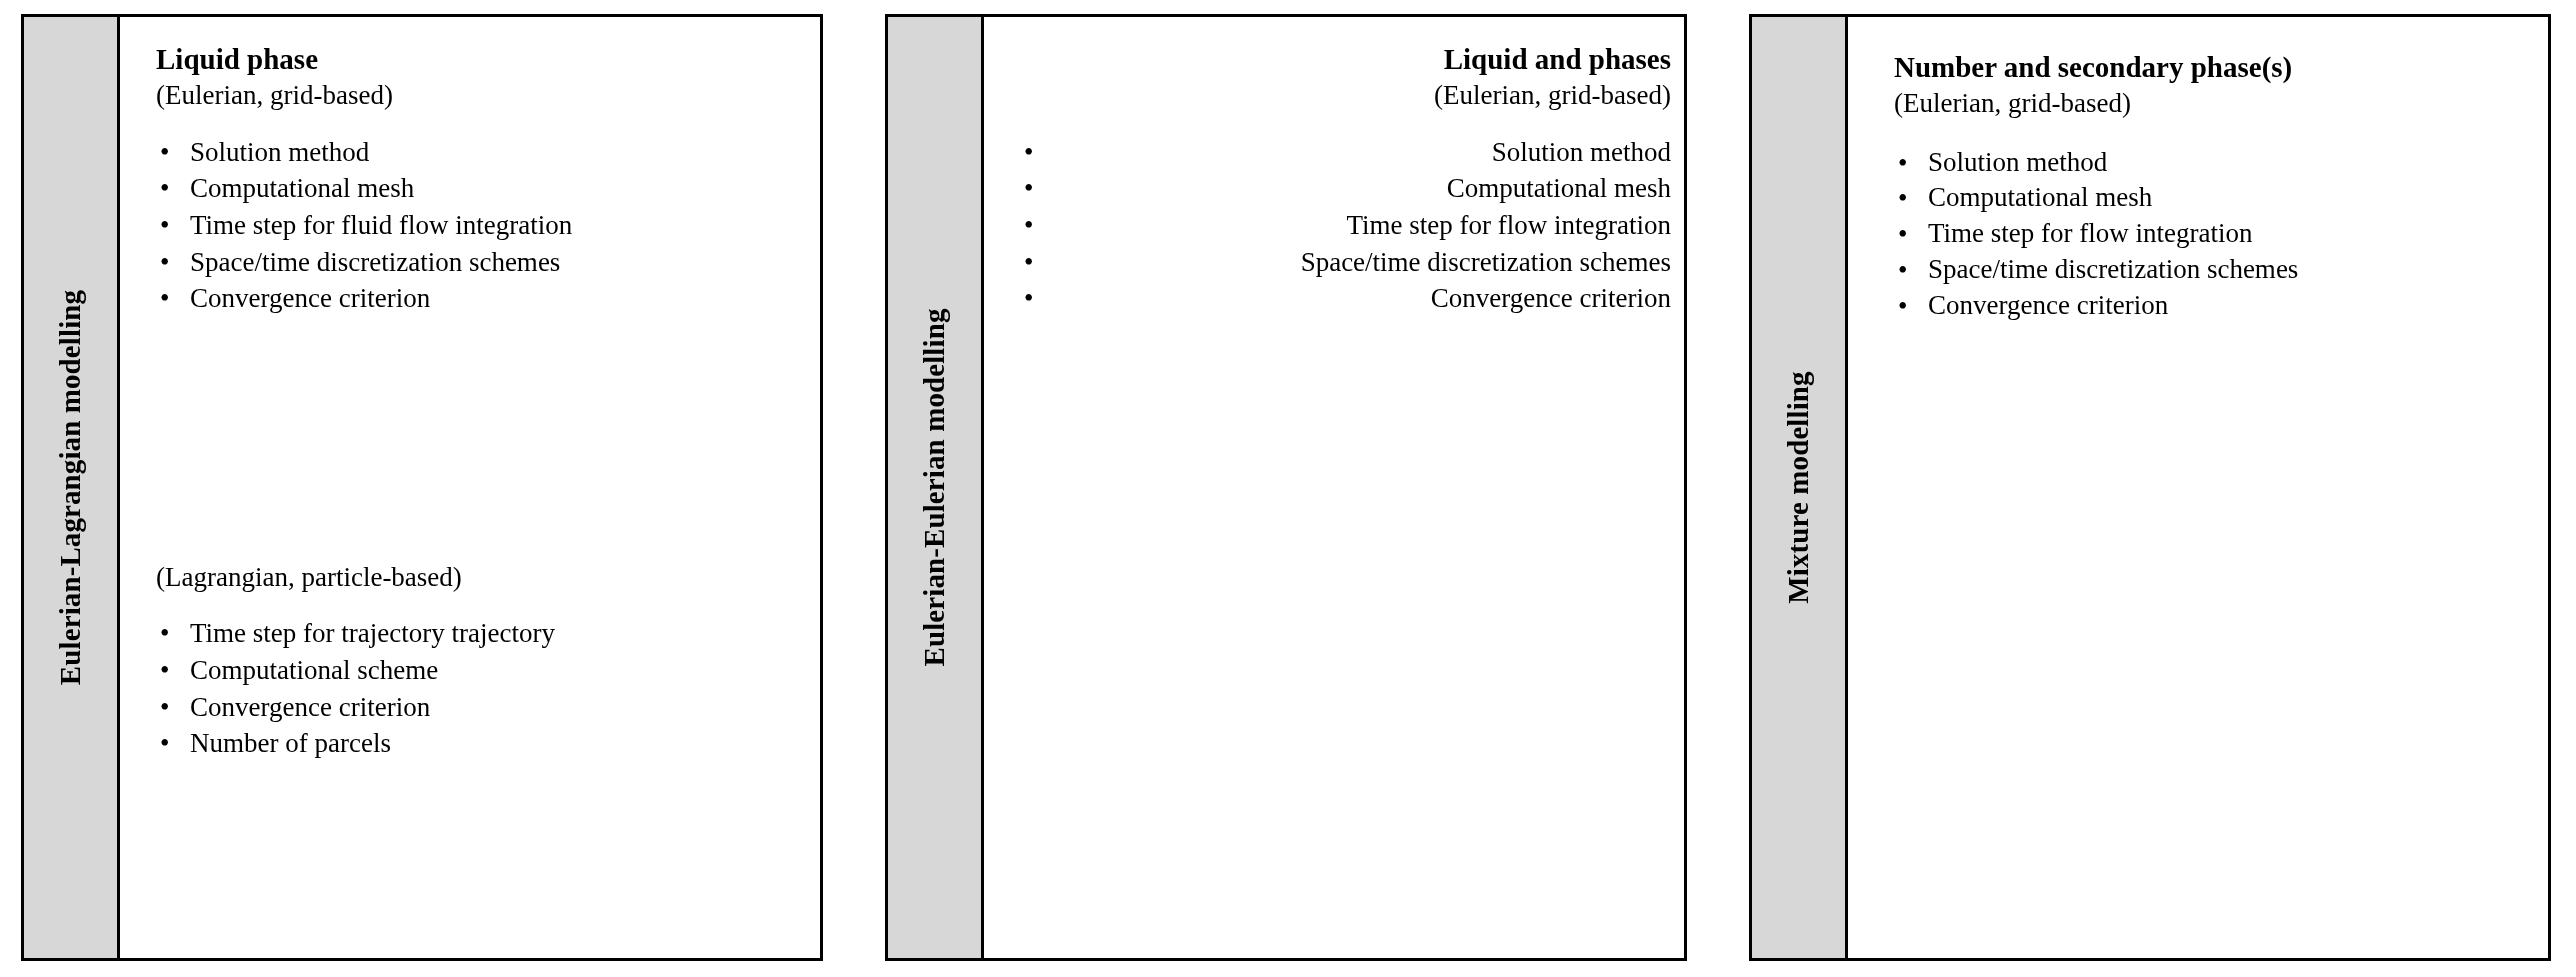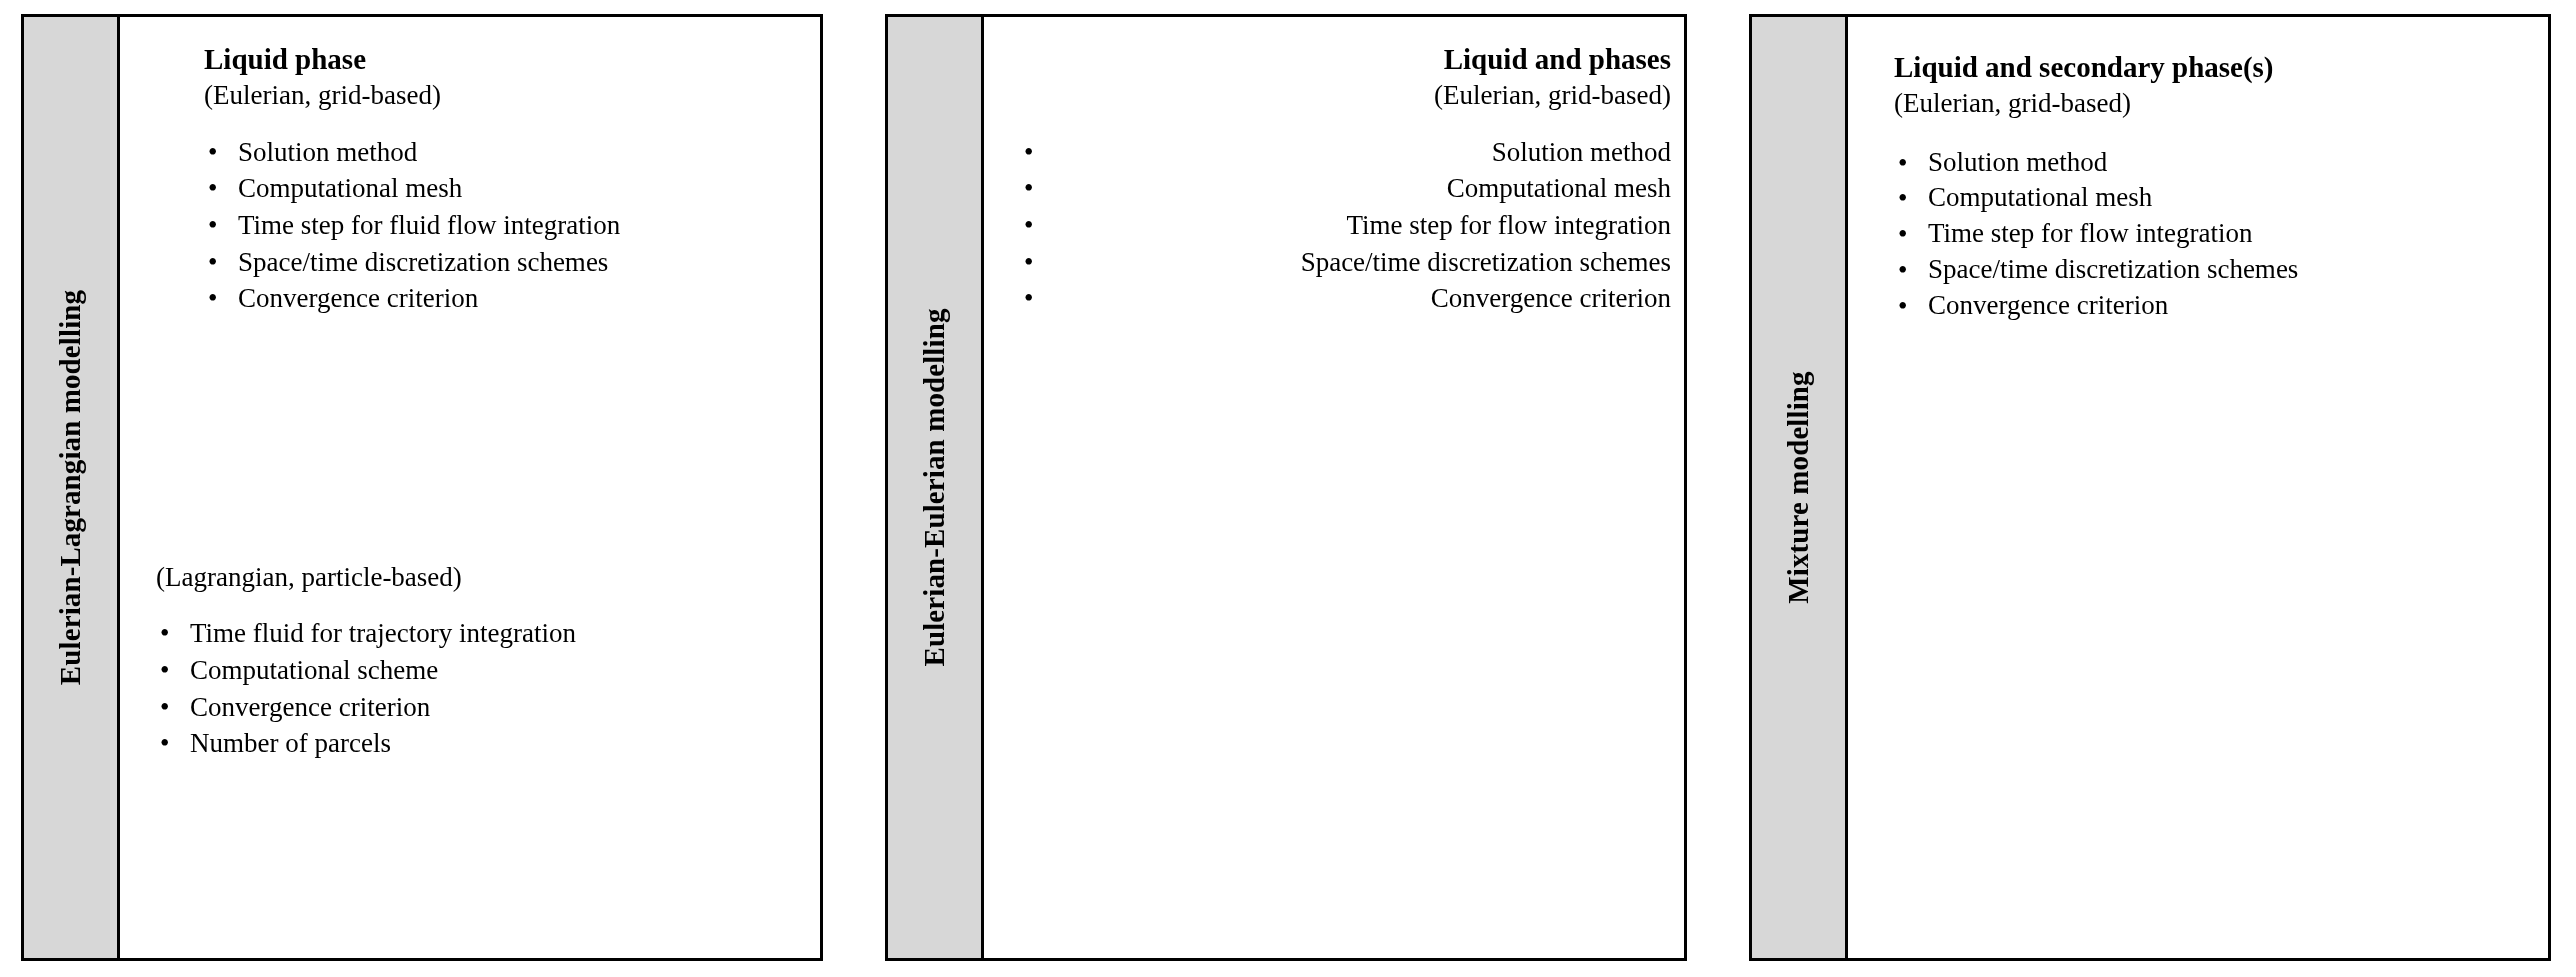--- a/index.html
+++ b/index.html
@@ -70,21 +70,21 @@
     background: #ffffff;
     padding: 0;
   }
 
   .section {
     position: absolute;
     left: 0;
     right: 0;
   }
 
-  .sec-a-p1 { top: 25px;  left: 36px; right: 13px; margin-left: 48px; }
+  .sec-a-p1 { top: 25px;  left: 36px; right: 13px; }
   .sec-b-p1 { top: 541px; left: 36px; right: 13px; }
   .sec-a-p2 { top: 25px;  left: 36px; right: 13px; text-align: right; }
   .sec-a-p3 { top: 33px;  left: 46px; right: 13px; }
 
   .sec-title {
     font-weight: bold;
     font-size: 29px;
     line-height: 1.18;
     margin: 0;
     white-space: nowrap;
@@ -161,21 +161,21 @@
             <span>Convergence criterion</span>
           </li>
         </ul>
       </div>
 
       <div class="section sec-b-p1">
         <div class="sec-subtitle">(Lagrangian, particle-based)</div>
         <ul class="bullet-list">
           <li>
             <span class="bullet-dot">•</span>
-            <span>Time fluid for trajectory integration</span>
+            <span>Time step for trajectory trajectory</span>
           </li>
           <li>
             <span class="bullet-dot">•</span>
             <span>Computational scheme</span>
           </li>
           <li>
             <span class="bullet-dot">•</span>
             <span>Convergence criterion</span>
           </li>
           <li>
@@ -225,21 +225,21 @@
   </div>
 
   <div class="panel panel-3">
 
     <div class="side-tab">
       <span class="side-tab-label">Mixture modelling</span>
     </div>
 
     <div class="panel-body">
       <div class="section sec-a-p3">
-        <div class="sec-title">Liquid and secondary phase(s)</div>
+        <div class="sec-title">Number and secondary phase(s)</div>
         <div class="sec-subtitle">(Eulerian, grid-based)</div>
         <ul class="bullet-list">
           <li>
             <span class="bullet-dot">•</span>
             <span>Solution method</span>
           </li>
           <li>
             <span class="bullet-dot">•</span>
             <span>Computational mesh</span>
           </li>

